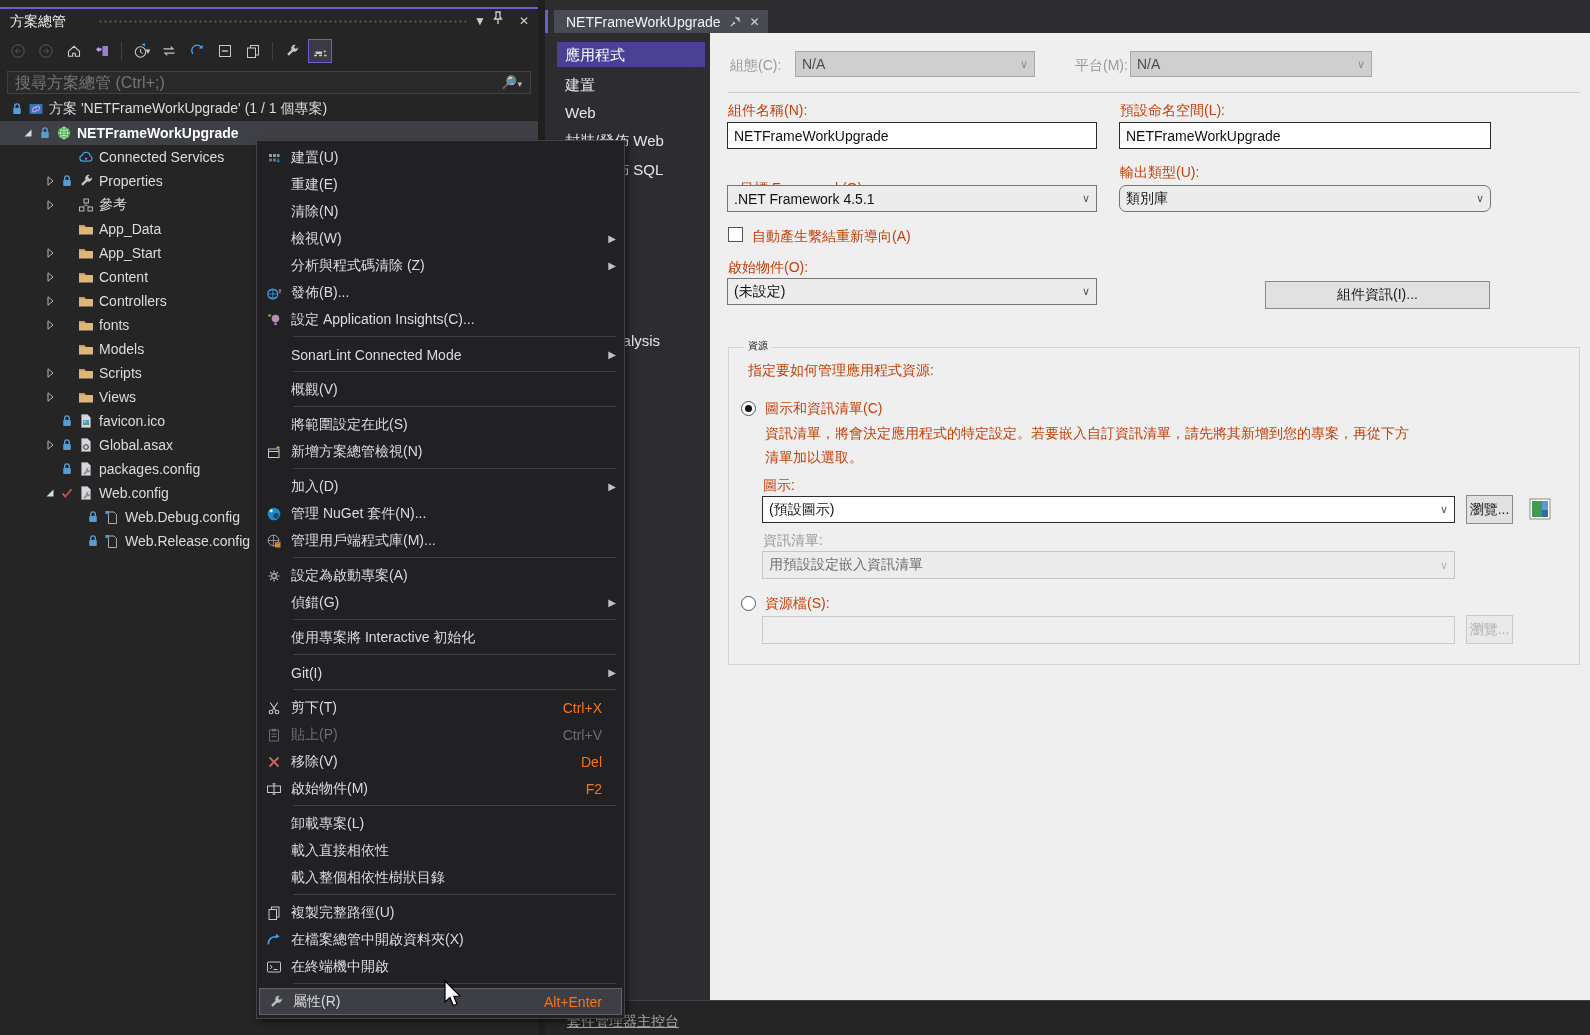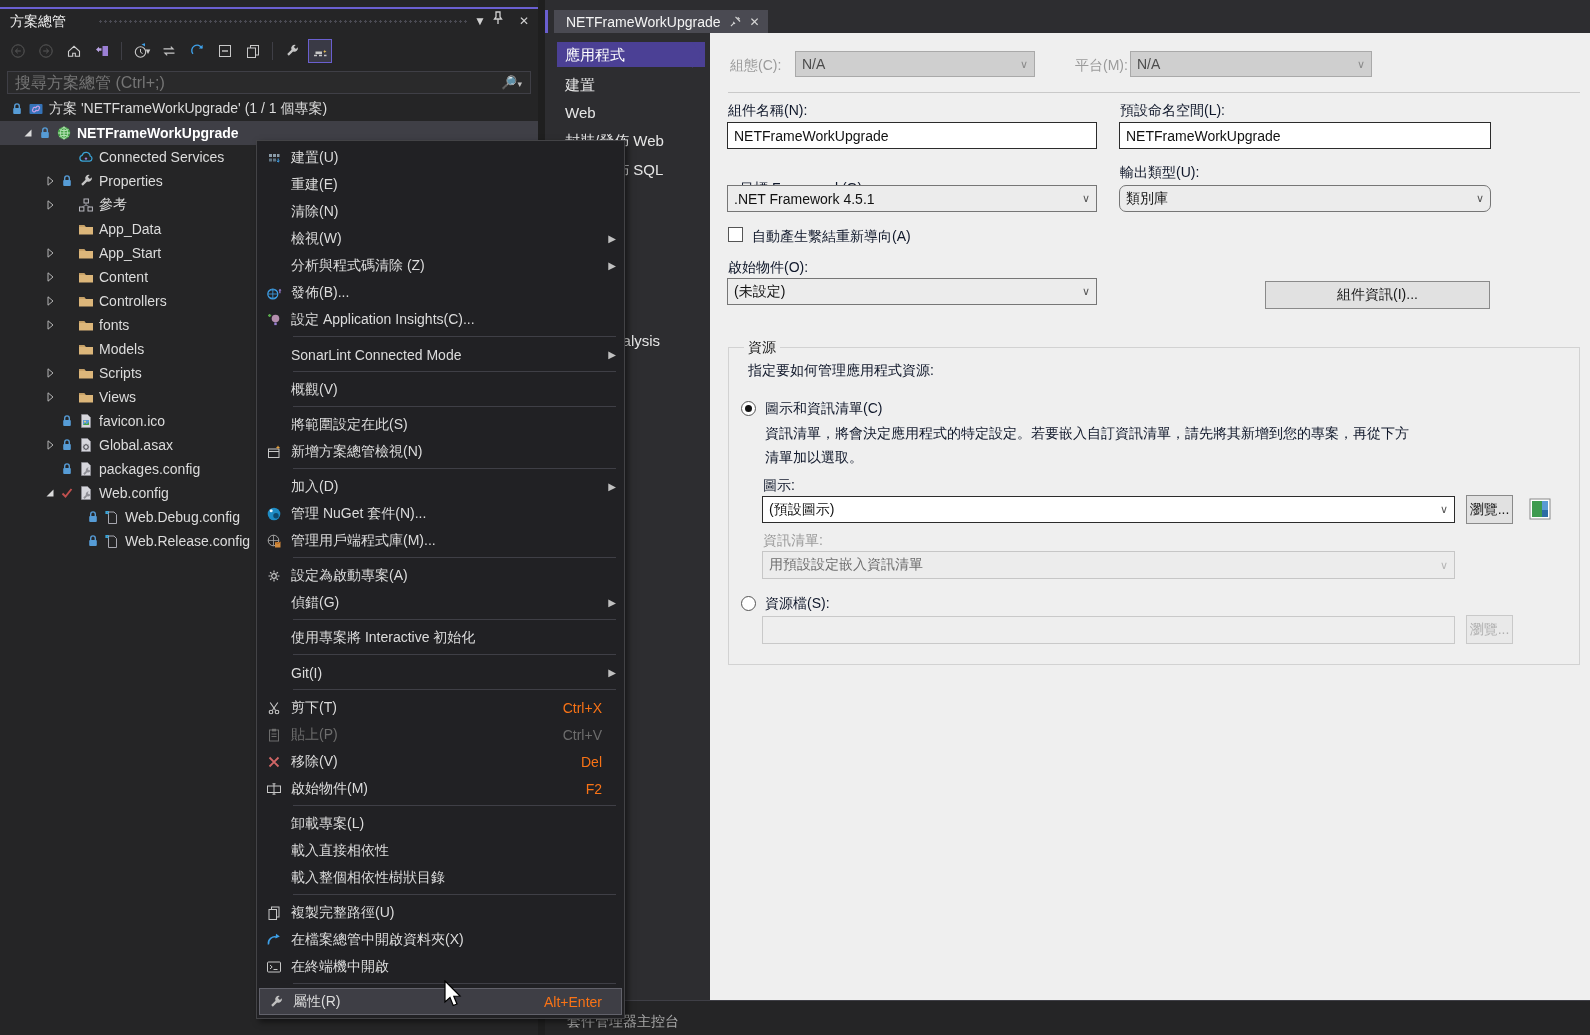--- a/index.html
+++ b/index.html
@@ -42,46 +42,46 @@
   #doc-content { position:absolute; left:0; top:33px; width:1045px; height:967px; }
   #vtabs { position:absolute; left:0; top:0; width:165px; height:100%; background:#2d2d30; }
   .vtab { position:absolute; left:0; width:165px; height:25px; line-height:25px; padding-left:20px;
           color:#e6e6e6; font-size:15px; }
   .vtab.sel { left:12px; width:148px; padding-left:8px; background:#4b4095; color:#ffffff; }
   .vtab.sel::after { content:""; position:absolute; right:-10px; top:50%; margin-top:-13px;
                      border:13px solid transparent; border-left:10px solid #4b4095; }
 
   
   #form { position:absolute; left:165px; top:0; right:0; bottom:0; background:#efefef; color:#1a1a1a; font-size:14px; }
-  .flabel { position:absolute; font-size:14px; color:#0f172a; }
+  .flabel { position:absolute; font-size:14px; color:#c2410c; }
   .flabel.dim { color:#9b9b9b; }
   .tbox { position:absolute; background:#ffffff; border:1px solid #2b2b2b; display:flex; align-items:center;
           padding:0 6px; font-size:14px; color:#111; }
   .combo { position:absolute; background:#ececec; border:1px solid #767676; display:flex; align-items:center;
            padding:0 6px; font-size:14px; color:#111; }
   .combo .caret { margin-left:auto; color:#555; font-size:11px; }
   .combo.disabled { background:#cfcfcf; border:1px solid #a9a9a9; color:#4c4c4c; }
   .combo.disabled .caret { color:#8a8a8a; }
   .combo.disabled2 { background:#ececec; border:1px solid #c6c6c6; color:#6e6e6e; }
   .combo.disabled2 .caret { color:#b5b5b5; }
   .btn { position:absolute; background:#e1e1e1; border:1px solid #8a8a8a; display:flex; align-items:center;
          justify-content:center; font-size:14px; color:#1a1a1a; }
   .btn.disabled { background:#e9e9e9; border:1px solid #c9c9c9; color:#b0b0b0; }
   #form-hr { position:absolute; left:18px; width:852px; height:1px; background:#c9c9c9; }
   #resources-group { position:absolute; left:18px; top:314px; width:852px; height:318px; border:1px solid #d2d2d2; }
-  #resources-legend { position:absolute; left:34px; top:306px; background:#efefef; padding:0 4px; font-size:14px; }
+  #resources-legend { position:absolute; left:34px; top:306px; background:#efefef; padding:0 4px; font-size:10px; }
   .radio { position:absolute; width:15px; height:15px; border:1px solid #555; border-radius:50%; background:#fff; }
   .radio.on::after { content:""; position:absolute; left:3px; top:3px; width:7px; height:7px; border-radius:50%; background:#111; }
   .cbox { position:absolute; width:15px; height:15px; border:1px solid #555; background:#fff; }
   #icon-preview { position:absolute; width:22px; height:22px; }
 
   
   #bottom-panel { position:absolute; left:545px; top:1000px; width:1045px; height:35px; background:#252526;
                   border-top:1px solid #3f3f46; overflow:hidden; }
-  #bottom-panel-title { position:absolute; left:22px; top:12px; color:#a9a9a9; font-size:14px; }
+  #bottom-panel-title { position:absolute; left:22px; top:12px; color:#a9a9a9; font-size:14px;text-decoration:underline; }
 
   
   #context-menu { position:absolute; left:256px; top:140px; width:369px; background:#212124;
                   border:1px solid #434346; box-shadow:3px 3px 6px rgba(0,0,0,.5); padding:3px 0; z-index:40; }
   .mitem { height:27px; display:flex; align-items:center; color:#dcdcdc; font-size:14px; position:relative; padding-right:10px; }
   .mitem .mico { width:34px; flex:0 0 34px; display:flex; align-items:center; justify-content:center; }
   .mitem .mlabel { white-space:nowrap; }
   .mitem .msc { margin-left:auto; padding-right:12px; color:#f97316; }
   .mitem .msub { position:absolute; right:8px; color:#c0c0c0; font-size:10px; }
   .mitem.disabled, .mitem.disabled .msc { color:#6d6d6d; }

